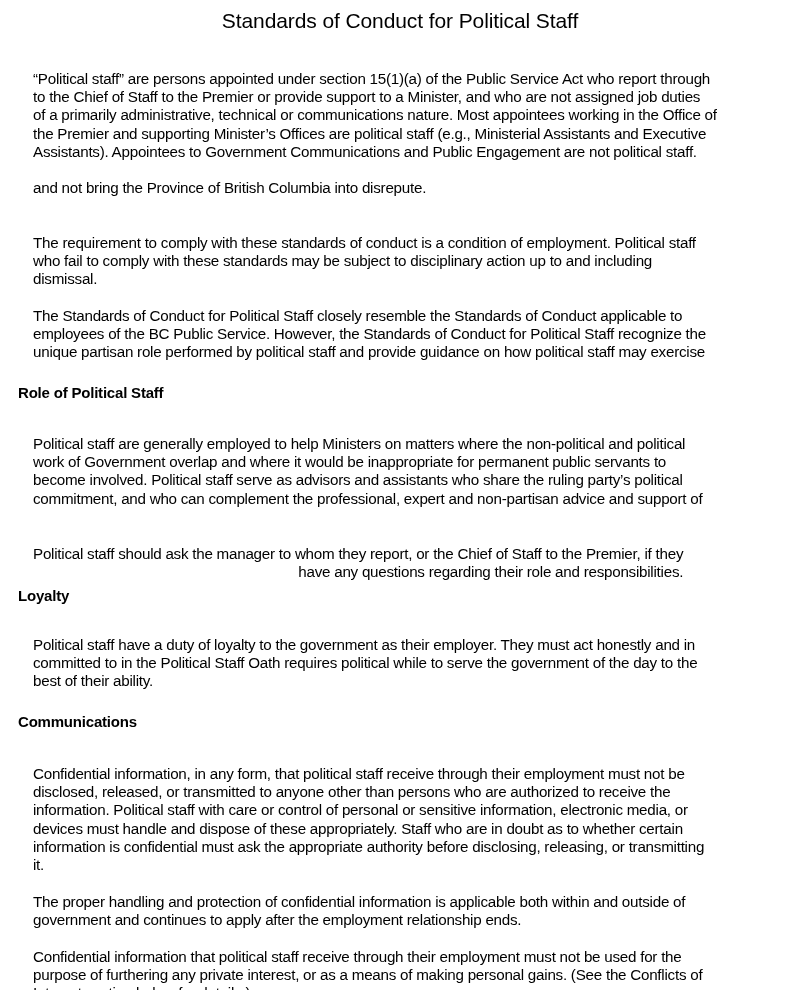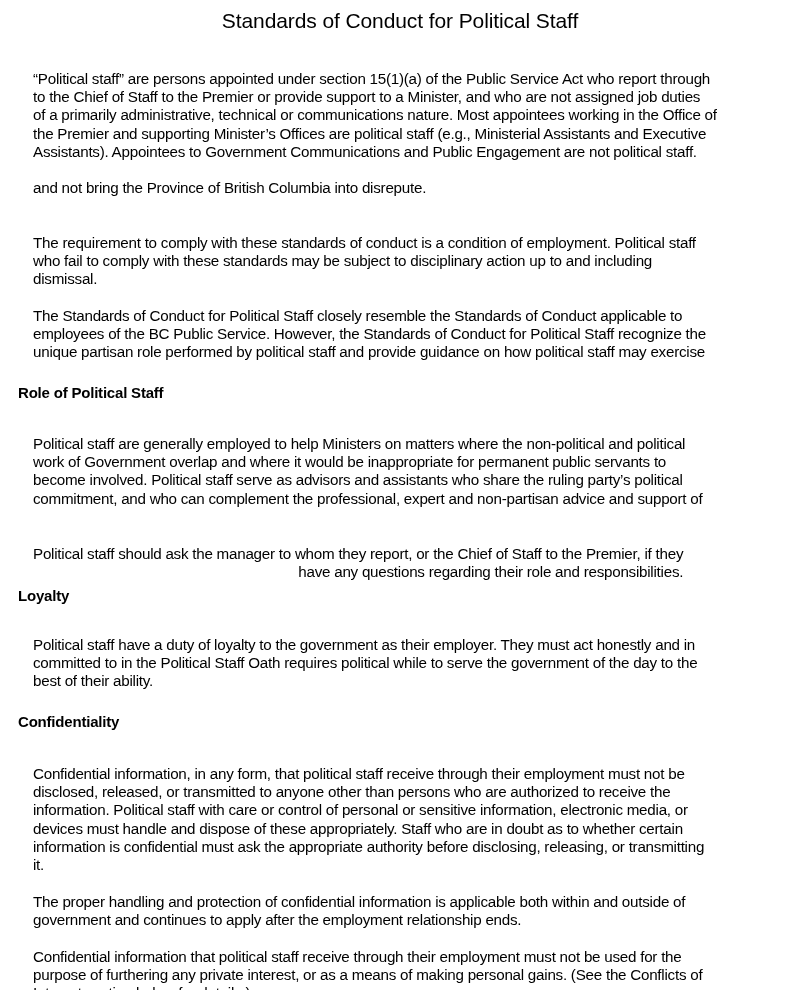--- a/index.html
+++ b/index.html
@@ -84,21 +84,21 @@
       <p class="para" style="position: absolute; top: 530px; left: 0px; text-align: right;">
         <span class="line">Political staff should ask the manager to whom they report, or the Chief of Staff to the Premier, if they</span>
         <span class="line">have any questions regarding their role and responsibilities.</span>
       </p>
       <h2 class="heading" style="position: absolute; top: 587px; left: 0px;">Loyalty</h2>
       <p class="para" style="position: absolute; top: 621px; left: 0px;">
         <span class="line">Political staff have a duty of loyalty to the government as their employer. They must act honestly and in</span>
         <span class="line">committed to in the Political Staff Oath requires political while to serve the government of the day to the</span>
         <span class="line">best of their ability.</span>
       </p>
-      <h2 class="heading" style="position: absolute; top: 713px; left: 0px;">Confidentiality</h2>
+      <h2 class="heading" style="position: absolute; top: 713px; left: 0px;">Communications</h2>
       <p class="para" style="position: absolute; top: 750px; left: 0px;">
         <span class="line">Confidential information, in any form, that political staff receive through their employment must not be</span>
         <span class="line">disclosed, released, or transmitted to anyone other than persons who are authorized to receive the</span>
         <span class="line">information. Political staff with care or control of personal or sensitive information, electronic media, or</span>
         <span class="line">devices must handle and dispose of these appropriately. Staff who are in doubt as to whether certain</span>
         <span class="line">information is confidential must ask the appropriate authority before disclosing, releasing, or transmitting</span>
         <span class="line">it.</span>
       </p>
       <p class="para" style="position: absolute; top: 878px; left: 0px;">
         <span class="line">The proper handling and protection of confidential information is applicable both within and outside of</span>

